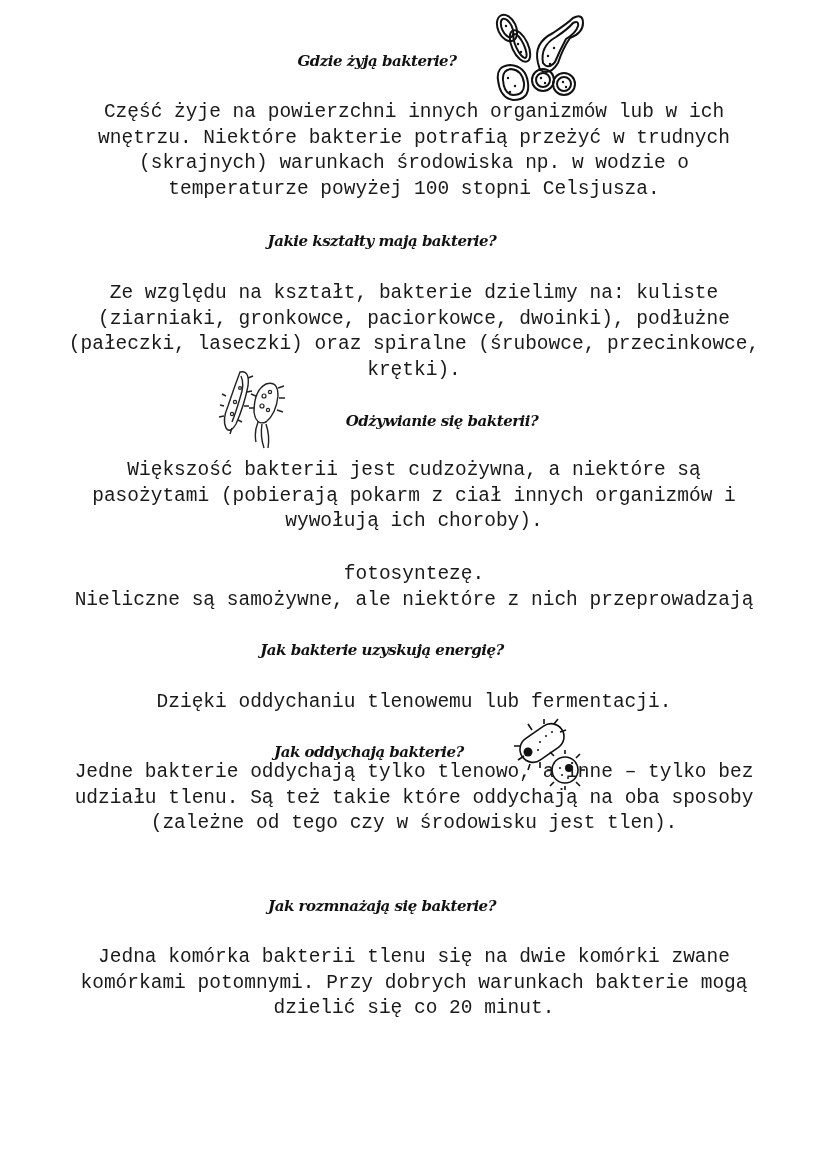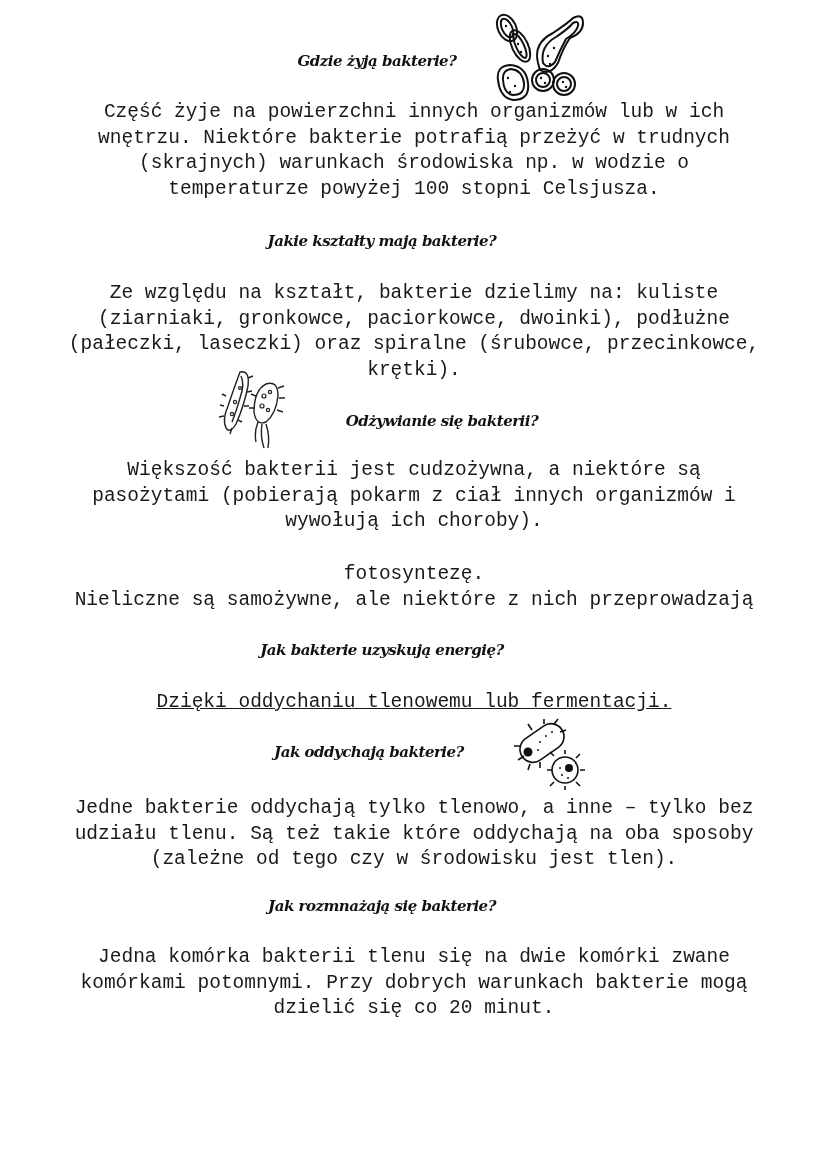--- a/index.html
+++ b/index.html
@@ -94,21 +94,21 @@
   <div>Większość bakterii jest cudzożywna, a niektóre są</div>
   <div>pasożytami (pobierają pokarm z ciał innych organizmów i</div>
   <div>wywołują ich choroby).</div>
 </div>
 <div class="para" style="top:562px;">
   <div>fotosyntezę.</div>
   <div>Nieliczne są samożywne, ale niektóre z nich przeprowadzają</div>
 </div>
 
 <div class="heading" style="top:641px;"><span>Jak bakterie uzyskują energię?</span></div>
-<div class="para" style="top:690px;text-decoration:underline;">
+<div class="para" style="top:690px;">
   <div>Dzięki oddychaniu tlenowemu lub fermentacji.</div>
 </div>
 
 <div class="heading" style="top:743px;"><span style="margin-left:-26px;">Jak oddychają bakterie?</span></div>
 <svg class="illus" style="left:510px; top:718px;" width="78" height="72" viewBox="0 0 78 72">
   <g fill="none" stroke="#111" stroke-width="1.6">
     <rect x="8" y="12" width="48" height="26" rx="13" transform="rotate(-35 32 25)"></rect>
     <circle cx="55" cy="52" r="13"></circle>
     <path d="M14 38 L8 42 M10 28 L4 28 M20 46 L18 52 M30 44 L30 50 M22 12 L18 6 M34 6 L34 1 M44 6 L48 1 M50 14 L56 12 M40 34 L44 38"></path>
     <path d="M55 36 L55 32 M66 40 L70 36 M70 52 L75 52 M66 64 L70 68 M55 68 L55 72 M44 64 L40 68 M42 52 L37 52"></path>
@@ -118,21 +118,21 @@
       <circle cx="59" cy="50" r="4"></circle>
     <circle cx="30" cy="24" r="1"></circle>
       <circle cx="36" cy="18" r="1"></circle>
       <circle cx="42" cy="14" r="1"></circle>
       <circle cx="28" cy="32" r="1"></circle>
     <circle cx="50" cy="50" r="1"></circle>
       <circle cx="52" cy="57" r="1"></circle>
       <circle cx="58" cy="60" r="1"></circle>
   </g>
 </svg>
-<div class="para" style="top:796px;">
+<div class="para" style="top:760px;">
   <div>Jedne bakterie oddychają tylko tlenowo, a inne – tylko bez</div>
   <div>udziału tlenu. Są też takie które oddychają na oba sposoby</div>
   <div>(zależne od tego czy w środowisku jest tlen).</div>
 </div>
 
 <div class="heading" style="top:897px;"><span>Jak rozmnażają się bakterie?</span></div>
 <div class="para" style="top:945px;">
   <div>Jedna komórka bakterii tlenu się na dwie komórki zwane</div>
   <div>komórkami potomnymi. Przy dobrych warunkach bakterie mogą</div>
   <div>dzielić się co 20 minut.</div>

